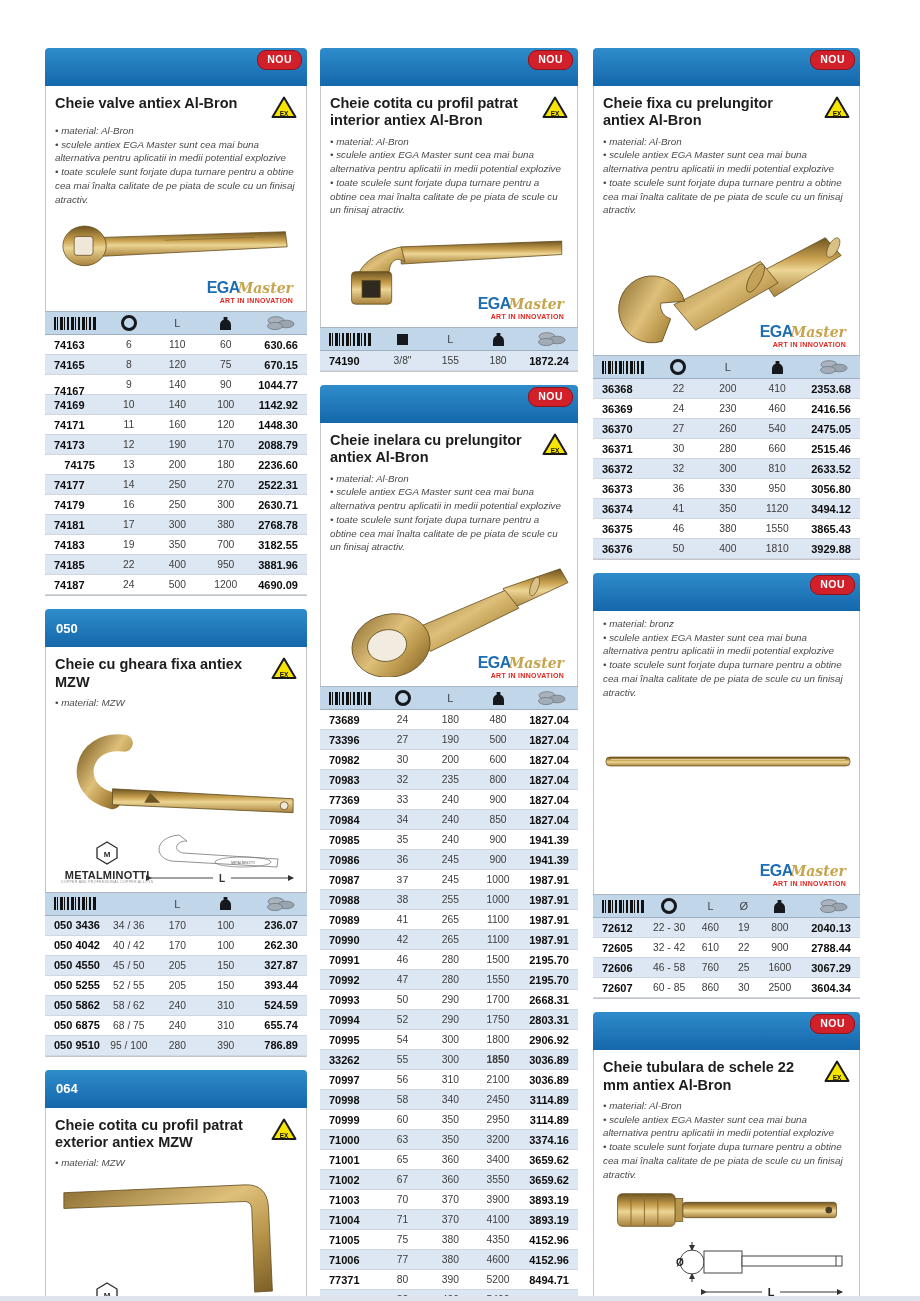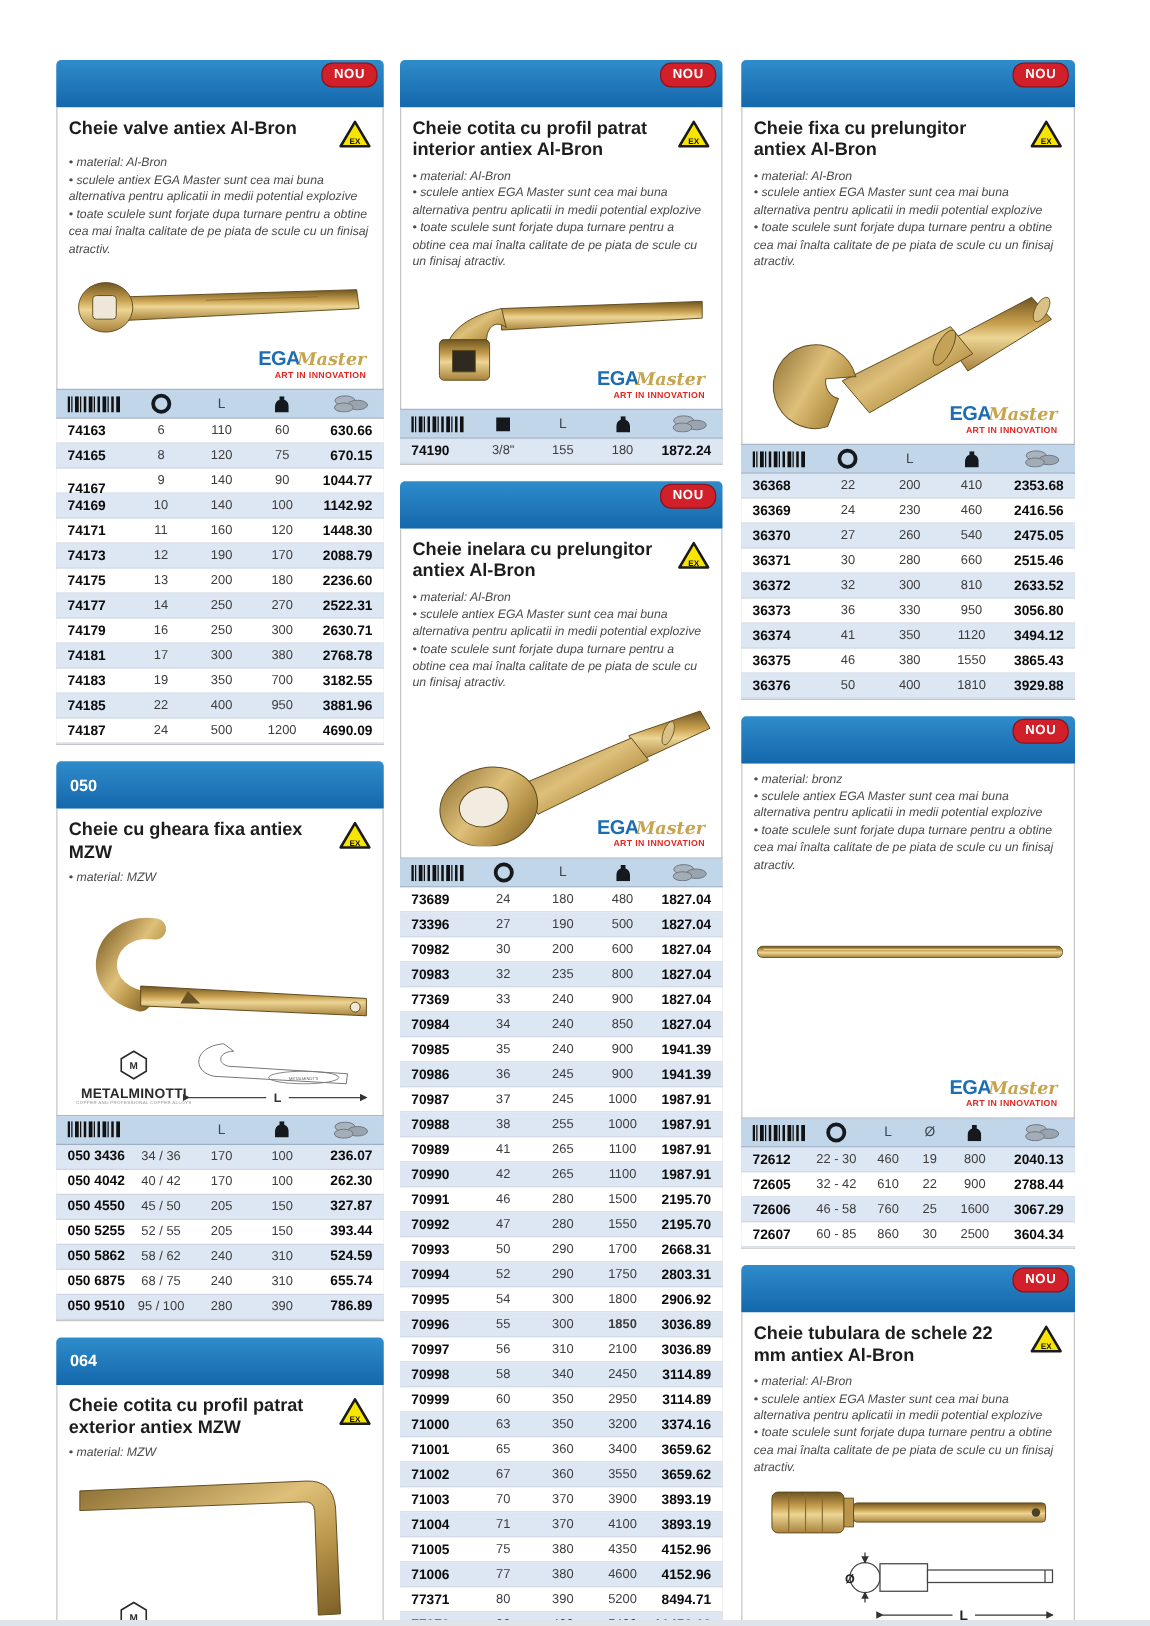--- a/index.html
+++ b/index.html
@@ -173,21 +173,21 @@
             <div class="t-cell cl" style="flex: 0 0 22%;">1448.30</div>
           </div>
           <div class="t-row alt">
             <div class="t-cell cf" style="flex: 0 0 23%;">74173</div>
             <div class="t-cell" style="flex: 0 0 18%;">12</div>
             <div class="t-cell" style="flex: 0 0 19%;">190</div>
             <div class="t-cell" style="flex: 0 0 18%;">170</div>
             <div class="t-cell cl" style="flex: 0 0 22%;">2088.79</div>
           </div>
           <div class="t-row">
-            <div class="t-cell cf" style="flex: 0 0 23%;">74175</div>
+            <div class="t-cell cf" style="flex: 0 0 23%; text-align: center;">74175</div>
             <div class="t-cell" style="flex: 0 0 18%;">13</div>
             <div class="t-cell" style="flex: 0 0 19%;">200</div>
             <div class="t-cell" style="flex: 0 0 18%;">180</div>
             <div class="t-cell cl" style="flex: 0 0 22%;">2236.60</div>
           </div>
           <div class="t-row alt">
             <div class="t-cell cf" style="flex: 0 0 23%;">74177</div>
             <div class="t-cell" style="flex: 0 0 18%;">14</div>
             <div class="t-cell" style="flex: 0 0 19%;">250</div>
             <div class="t-cell" style="flex: 0 0 18%;">270</div>
@@ -696,21 +696,21 @@
             <div class="t-cell cl" style="flex: 0 0 22%;">2803.31</div>
           </div>
           <div class="t-row">
             <div class="t-cell cf" style="flex: 0 0 23%;">70995</div>
             <div class="t-cell" style="flex: 0 0 18%;">54</div>
             <div class="t-cell" style="flex: 0 0 19%;">300</div>
             <div class="t-cell" style="flex: 0 0 18%;">1800</div>
             <div class="t-cell cl" style="flex: 0 0 22%;">2906.92</div>
           </div>
           <div class="t-row alt">
-            <div class="t-cell cf" style="flex: 0 0 23%;">70996</div>
+            <div class="t-cell cf" style="flex: 0 0 23%;">33262</div>
             <div class="t-cell" style="flex: 0 0 18%;">55</div>
             <div class="t-cell" style="flex: 0 0 19%;">300</div>
             <div class="t-cell" style="flex: 0 0 18%; font-weight: bold;">1850</div>
             <div class="t-cell cl" style="flex: 0 0 22%;">3036.89</div>
           </div>
           <div class="t-row">
             <div class="t-cell cf" style="flex: 0 0 23%;">70997</div>
             <div class="t-cell" style="flex: 0 0 18%;">56</div>
             <div class="t-cell" style="flex: 0 0 19%;">310</div>
             <div class="t-cell" style="flex: 0 0 18%;">2100</div>

